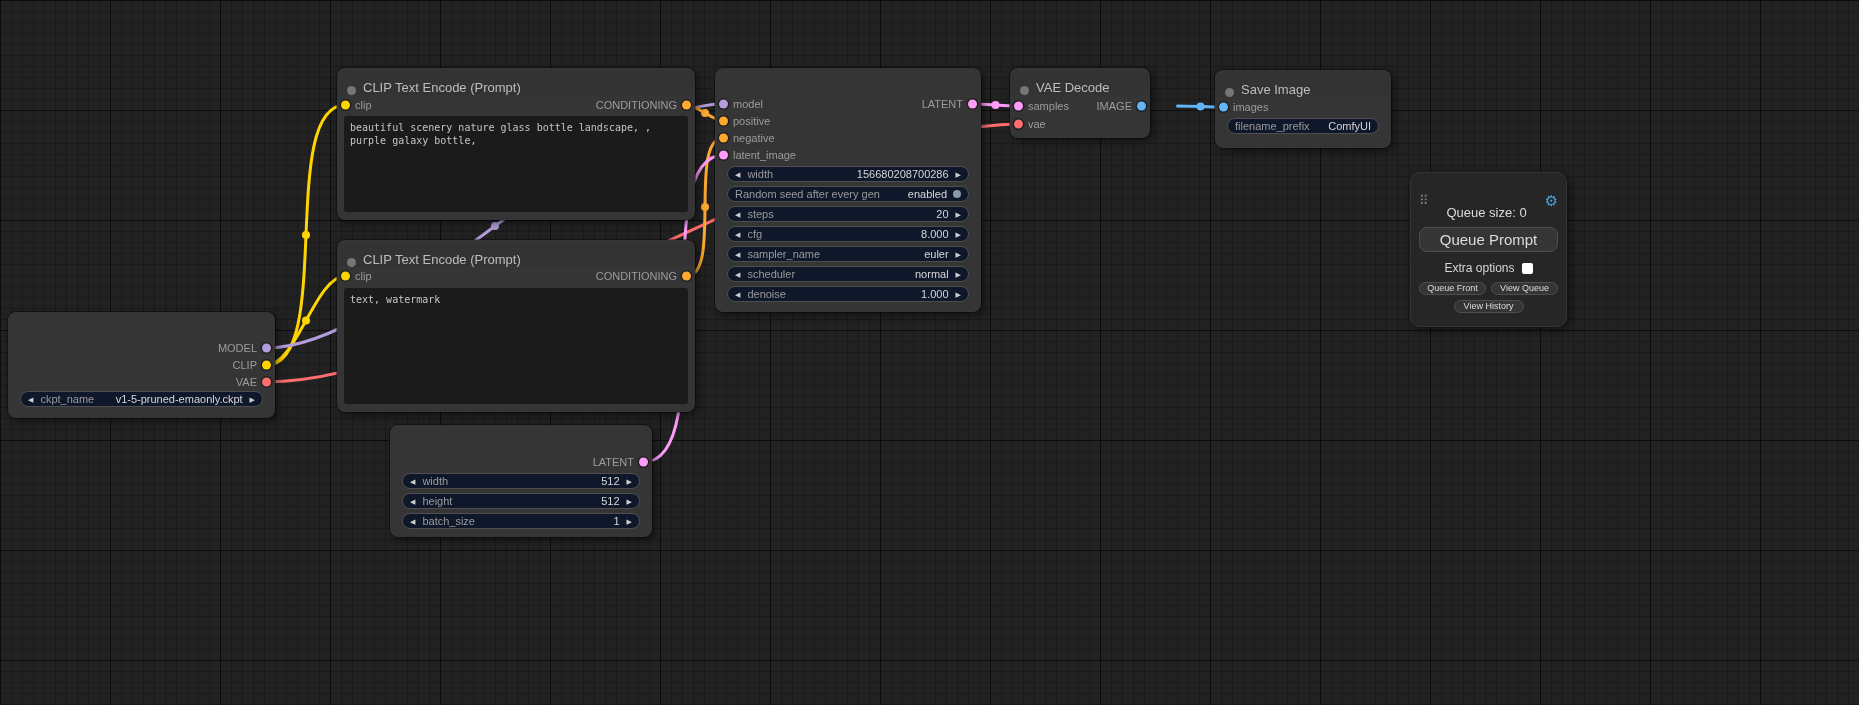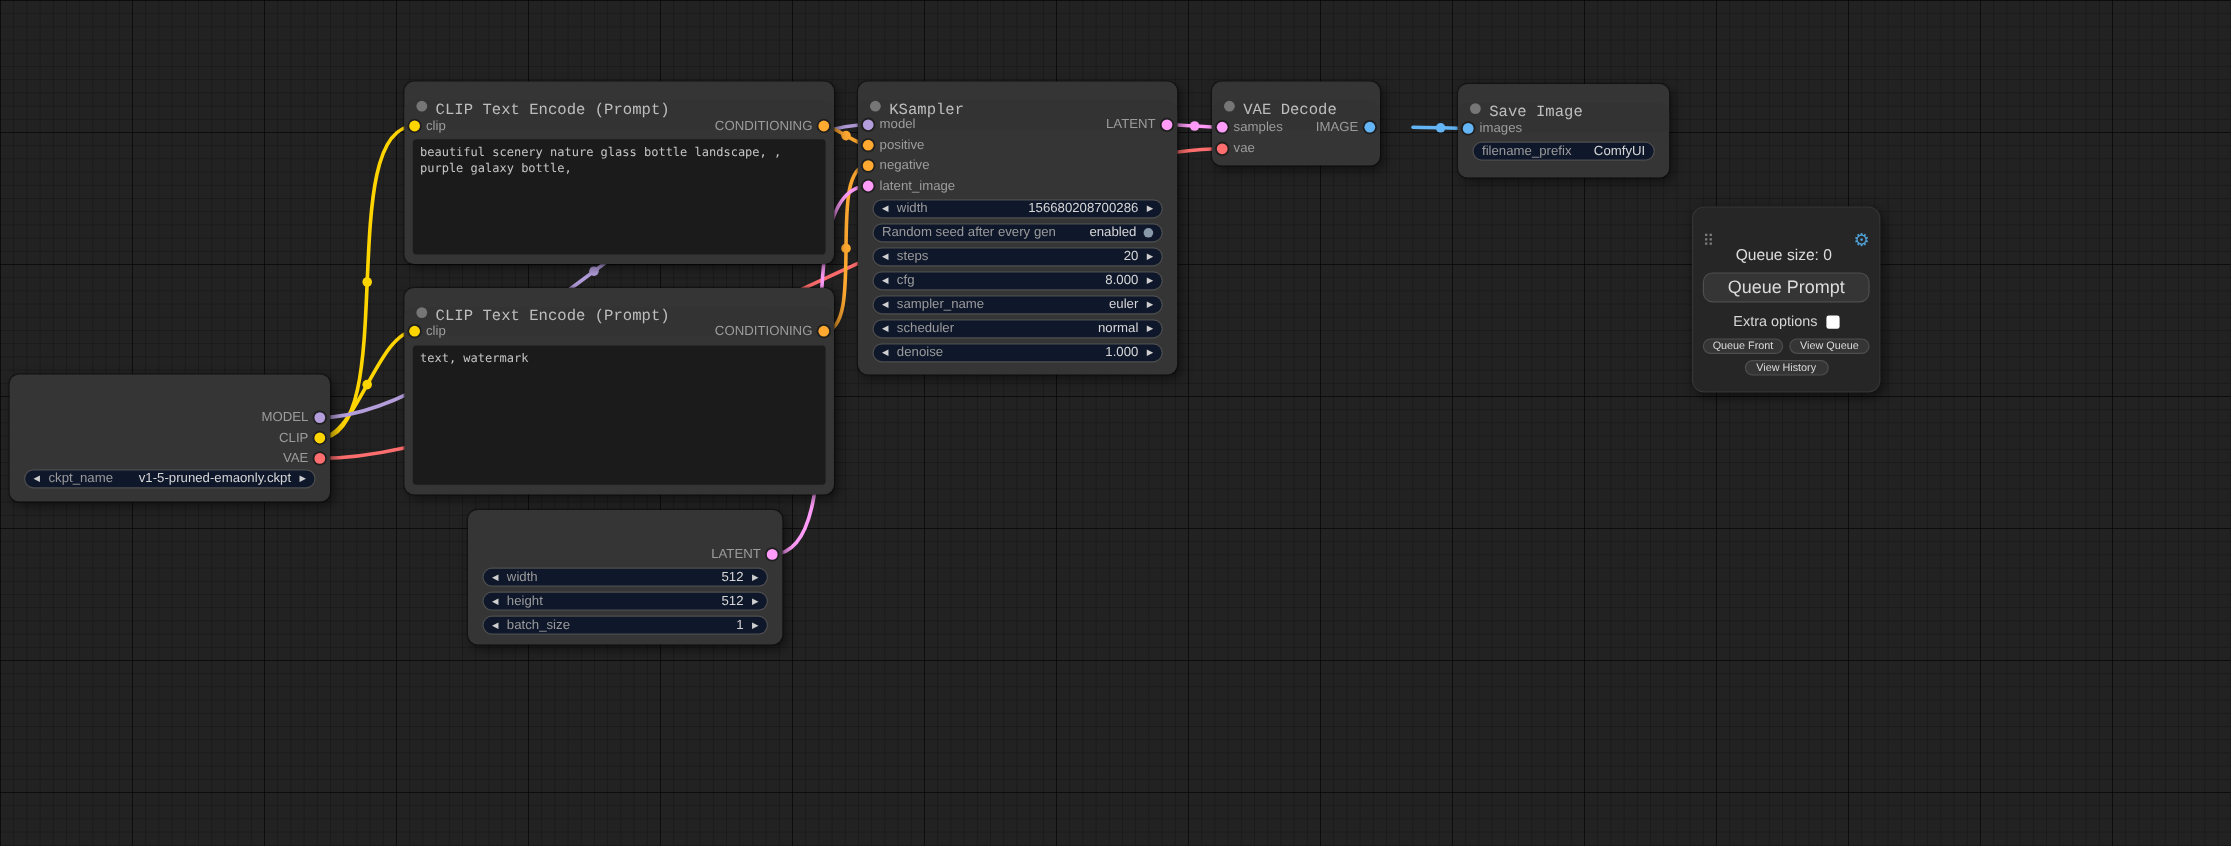--- a/index.html
+++ b/index.html
@@ -15,24 +15,23 @@
       linear-gradient(90deg, rgba(0,0,0,0.22) 1px, transparent 1px);
     background-size: 110px 110px, 110px 110px, 11px 11px, 11px 11px;
     user-select: none;
   }
   .wires { position: absolute; left: 0; top: 0; z-index: 1; pointer-events: none; }
   .node {
     position: absolute; z-index: 2; background: #353535; border-radius: 8px;
     box-shadow: 0 0 0 1px rgba(0,0,0,0.35), 3px 3px 9px rgba(0,0,0,0.5);
   }
   .node-title {
-    position: absolute; left: 0; right: 0; top: 16px; height: 24px; background: #333333;
-    border-radius: 8px 8px 0 0; display: flex; align-items: flex-start; padding: 0 10px; gap: 7px;
+    position: absolute; left: 0; right: 0; top: 3px; height: 24px; background: #333333;
+    border-radius: 8px 8px 0 0; display: flex; align-items: flex-end; padding: 0 10px; gap: 7px;
     cursor: move;
-    font-family: Liberation Mono, monospace;
   }
   .node-dot { width: 9px; height: 9px; border-radius: 50%; background: #767676; flex: none; }
   .node-title-text { font-size: 13px; color: #bdbdbd; white-space: nowrap; }
   .slot { position: absolute; left: 0; right: 0; height: 16px; display: flex; align-items: center; }
   .slot .port {
     position: absolute; width: 9px; height: 9px; border-radius: 50%; top: 50%;
     transform: translateY(-50%); box-shadow: 0 0 0 1.5px rgba(0,0,0,0.4); cursor: crosshair;
   }
   .slot.in .port { left: 4px; }
   .slot.out .port { right: 4px; }
@@ -184,24 +183,20 @@
     </div>
     <div class="widget" style="top:88px">
       <span class="arrow left">◀</span>
       <span class="w-label">batch_size</span>
       <span class="w-value">1</span>
       <span class="arrow right">▶</span>
     </div>
   </div>
 
   <div class="node" style="left:715px; top:68px; width:266px; height:244px;">
-    <div class="node-title">
-      <span class="node-dot"></span>
-      <span class="node-title-text">KSampler</span>
-    </div>
     <div class="slot in" style="top:28px">
       <span class="port c-model"></span>
       <span class="slot-label">model</span>
     </div>
     <div class="slot out" style="top:28px">
       <span class="slot-label">LATENT</span>
       <span class="port c-latent"></span>
     </div>
     <div class="slot in" style="top:45px">
       <span class="port c-cond"></span>

